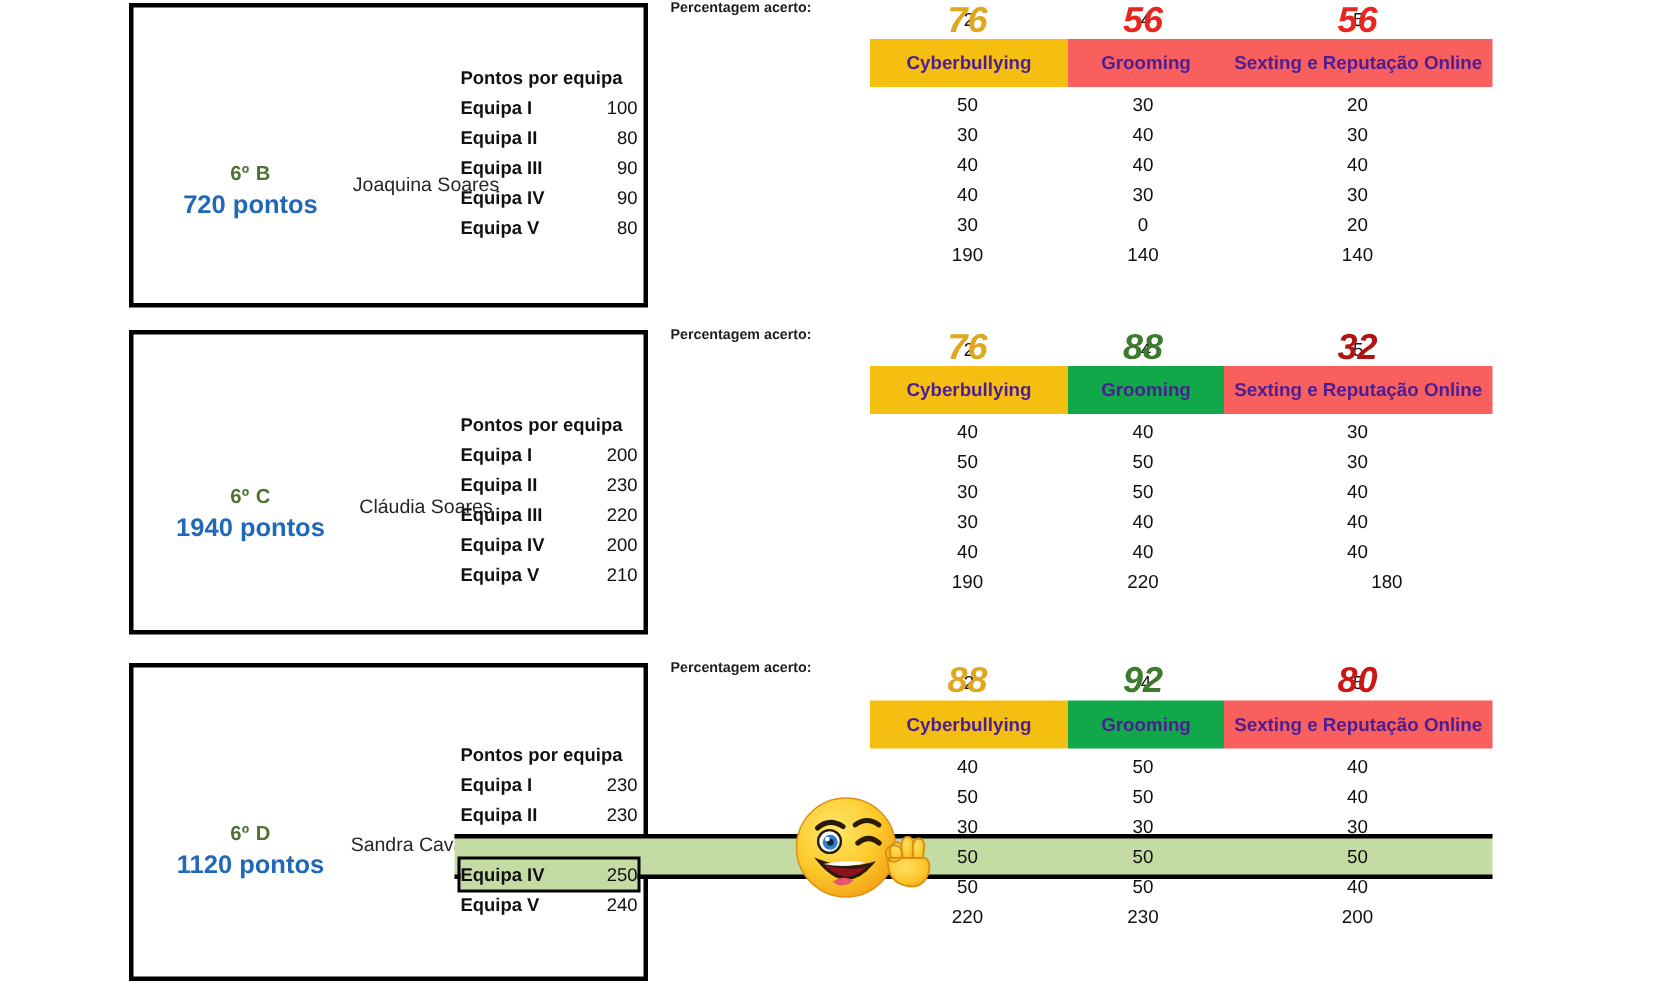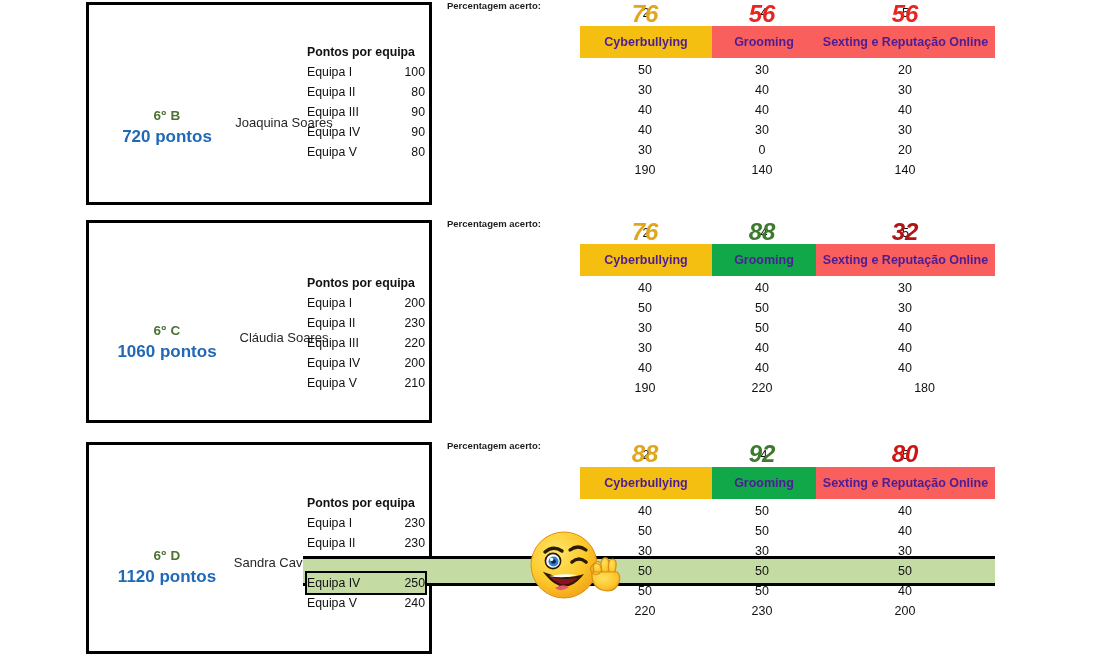--- a/index.html
+++ b/index.html
@@ -54,21 +54,21 @@
     width:118px;
   }
   .teams .t-title{
     font-weight:bold;font-size:12.3px;color:#111;
     height:20px;line-height:20px;white-space:nowrap;
   }
   .teams .t-row{
     height:20px;line-height:20px;position:relative;
     font-size:12.3px;
   }
-  .teams .t-name{font-weight:normal;color:#111;}
+  .teams .t-name{font-weight:bold;color:#111;}
   .teams .t-val{position:absolute;right:0;top:0;color:#111;text-align:center;margin-left:20px;}
   .teams .t-row.hl{
     background:#c5dba4;
     outline:2.5px solid #000;
     outline-offset:0;
     z-index:3;
   }
 
   
   .rt{position:absolute;left:0;top:0;width:1117px;height:100%;}
@@ -159,21 +159,21 @@
         <div class="cell" style="left: 875px; width: 60px; top: 163px;">140</div>
         <div class="pctlabel" style="left: 447px;">Percentagem acerto:</div>
         <div class="pct" style="left: 605px; width: 80px; color: rgb(224, 166, 28);">76</div>
         <div class="pct" style="left: 722px; width: 80px; color: rgb(232, 37, 31);">56</div>
         <div class="pct" style="left: 865px; width: 80px; color: rgb(232, 37, 31);">56</div>
       </div>
     </div>
     <div class="block b1" style="top: 218px;">
       <div class="card" style="height: 203px;">
         <div class="class-label" style="top: 100px;">6º C</div>
-        <div class="class-points" style="top: 119px;">1060 pontos</div>
+        <div class="class-points" style="top: 119px;">1940 pontos</div>
         <div class="teacher" style="top: 107px;">Cláudia Soares</div>
         <div class="teams" style="top: 50px;">
           <div class="t-title">Pontos por equipa</div>
           <div class="t-row"><span class="t-name">Equipa I</span><span class="t-val">200</span></div>
           <div class="t-row"><span class="t-name">Equipa II</span><span class="t-val">230</span></div>
           <div class="t-row"><span class="t-name">Equipa III</span><span class="t-val">220</span></div>
           <div class="t-row"><span class="t-name">Equipa IV</span><span class="t-val">200</span></div>
           <div class="t-row"><span class="t-name">Equipa V</span><span class="t-val">210</span></div>
         </div>
       </div>

